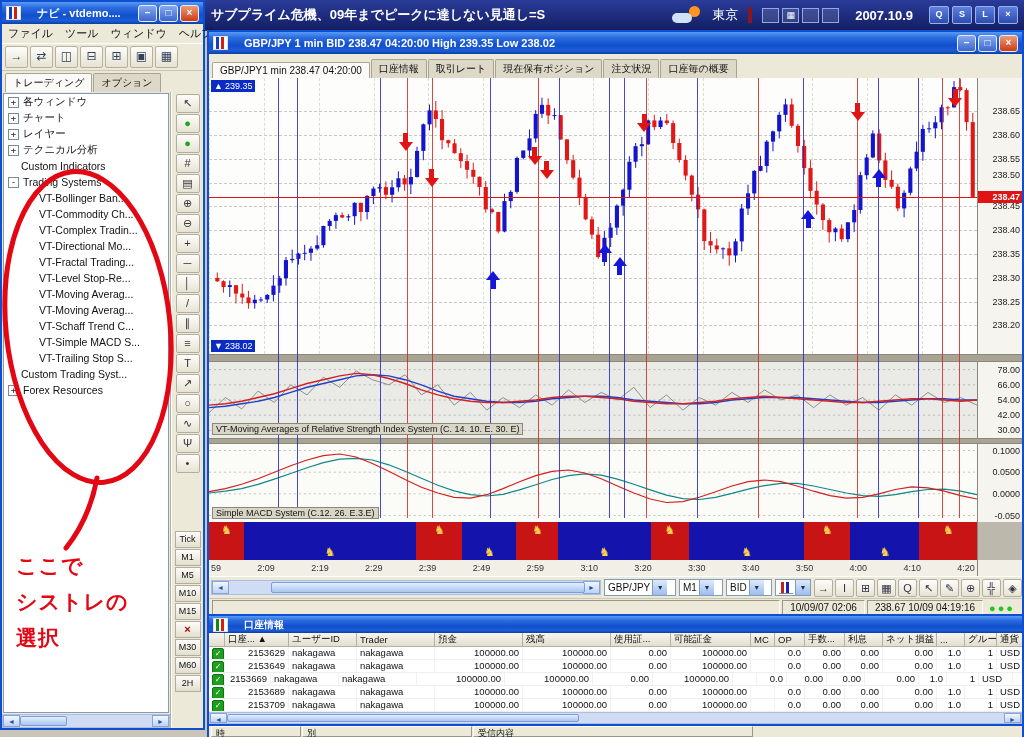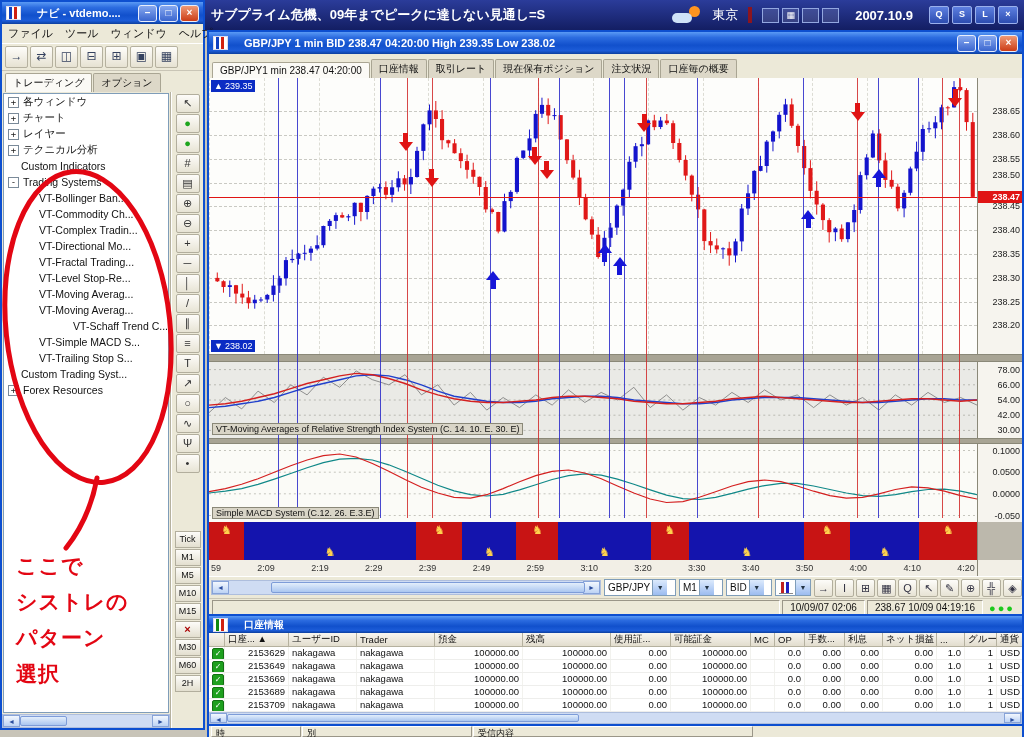--- a/index.html
+++ b/index.html
@@ -252,21 +252,21 @@
               <span class="tree-label">VT-Level Stop-Re...</span>
             </div>
             <div class="tree-row" style="padding-left: 22px;">
               <span class="exp-spacer"></span>
               <span class="tree-label">VT-Moving Averag...</span>
             </div>
             <div class="tree-row" style="padding-left: 22px;">
               <span class="exp-spacer"></span>
               <span class="tree-label">VT-Moving Averag...</span>
             </div>
-            <div class="tree-row" style="padding-left: 16px; justify-content: space-between;">
+            <div class="tree-row" style="padding-left: 22px;">
               <span class="exp-spacer"></span>
               <span class="tree-label">VT-Schaff Trend C...</span>
             </div>
             <div class="tree-row" style="padding-left: 22px;">
               <span class="exp-spacer"></span>
               <span class="tree-label">VT-Simple MACD S...</span>
             </div>
             <div class="tree-row" style="padding-left: 22px;">
               <span class="exp-spacer"></span>
               <span class="tree-label">VT-Trailing Stop S...</span>
@@ -919,21 +919,21 @@
             <div class="acct-cell r" style="width: 30px;">0.0</div>
             <div class="acct-cell r" style="width: 40px;">0.00</div>
             <div class="acct-cell r" style="width: 38px;">0.00</div>
             <div class="acct-cell r" style="width: 54px;">0.00</div>
             <div class="acct-cell r" style="width: 28px;">1.0</div>
             <div class="acct-cell r" style="width: 32px;">1</div>
             <div class="acct-cell" style="width: 34px;">USD</div>
           </div>
           <div class="acct-row">
             <div class="acct-cell" style="width: 16px;"><span class="check">✓</span></div>
-            <div class="acct-cell r" style="width: 64px;">2153669</div>
+            <div class="acct-cell r" style="width: 46px;">2153669</div>
             <div class="acct-cell" style="width: 68px;">nakagawa</div>
             <div class="acct-cell" style="width: 78px;">nakagawa</div>
             <div class="acct-cell r" style="width: 88px;">100000.00</div>
             <div class="acct-cell r" style="width: 88px;">100000.00</div>
             <div class="acct-cell r" style="width: 60px;">0.00</div>
             <div class="acct-cell r" style="width: 80px;">100000.00</div>
             <div class="acct-cell" style="width: 24px;"></div>
             <div class="acct-cell r" style="width: 30px;">0.0</div>
             <div class="acct-cell r" style="width: 40px;">0.00</div>
             <div class="acct-cell r" style="width: 38px;">0.00</div>
@@ -995,17 +995,16 @@
       <div class="news-cell" style="width: 280px;">受信内容</div>
     </div>
 
   <svg class="anno-svg" width="1024" height="737" viewBox="0 0 1024 737">
     <ellipse cx="88" cy="327" rx="82" ry="156" transform="rotate(-6 88 327)" fill="none" stroke="#e30613" stroke-width="5" stroke-linecap="round"></ellipse>
     <path d="M 97 478 C 92 505 82 528 66 548" fill="none" stroke="#e30613" stroke-width="5" stroke-linecap="round"></path>
   </svg>
   <div class="anno-text" id="anno-text">
       <div>ここで</div>
       <div>シストレの</div>
-      <div>パターン</div>
       <div>選択</div>
     </div>
 
 </div>
 
 </body></html>

